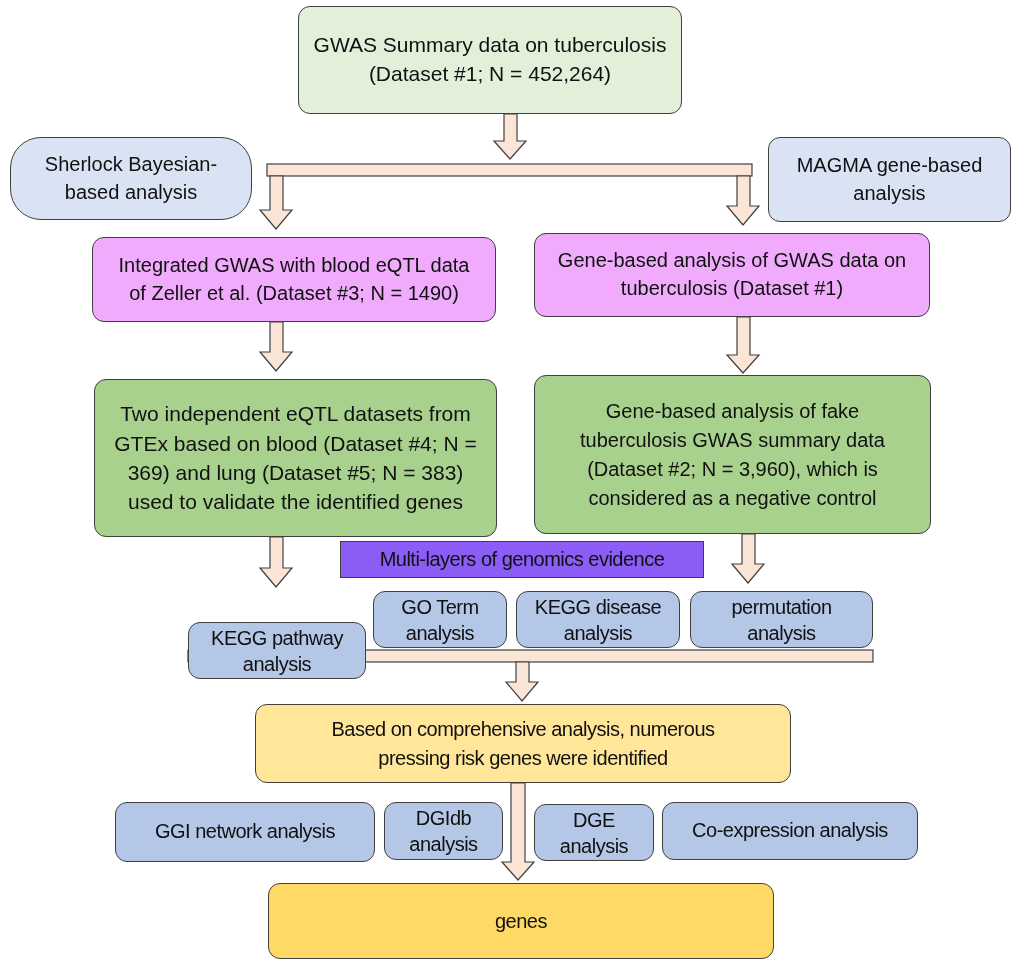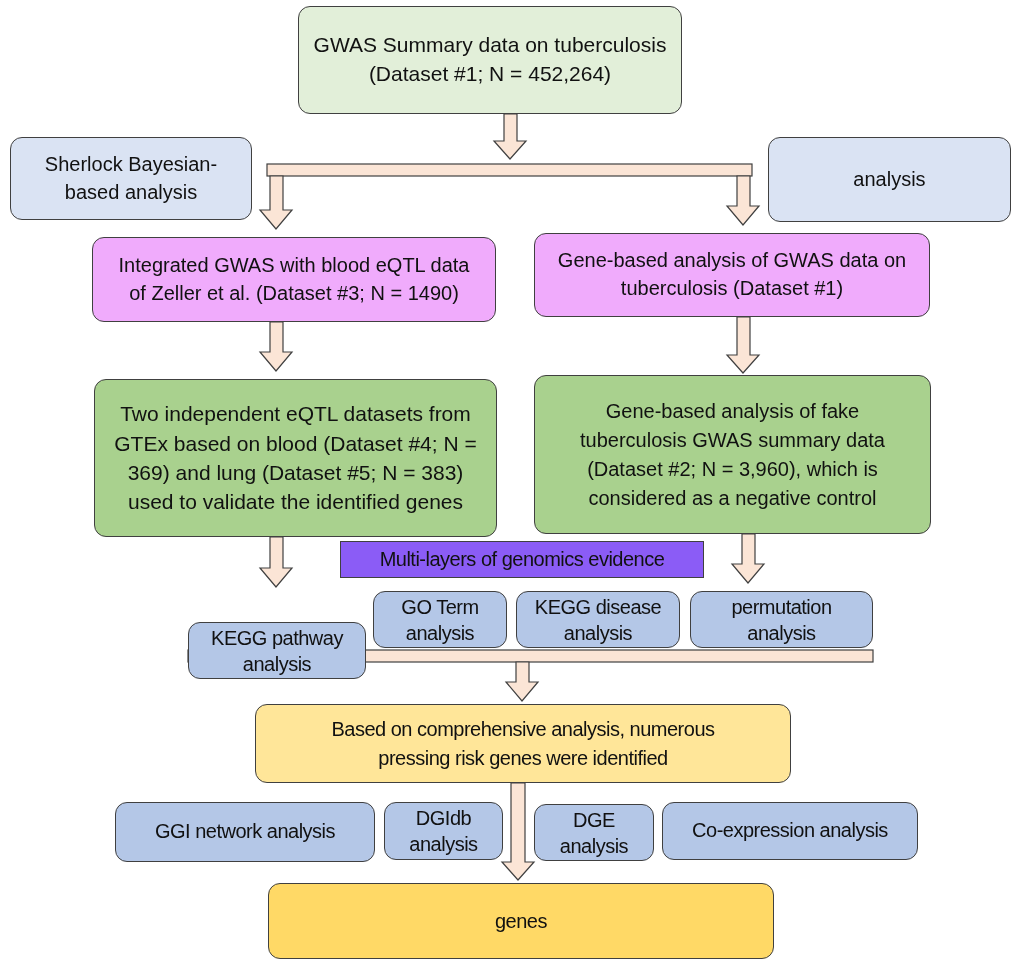--- a/index.html
+++ b/index.html
@@ -51,29 +51,30 @@
   <polygon points="511,783 525,783 525,862 534,862 518,880 502,862 511,862" fill="#fbe5d6" stroke="#404040" stroke-width="1.2"></polygon>
 </svg>
 
 <div class="box green-light f21" style="left:298px; top:6px; width:384px; height:108px;">
   <div>
     <span>GWAS Summary data on tuberculosis</span>
     <span>(Dataset #1; N = 452,264)</span>
   </div>
 </div>
 
-<div class="box blue-pale f20" style="left:10px; top:137px; width:242px; height:83px;">
+<div class="box blue-pale f20" style="left:10px; top:137px; width:242px; height:83px;border-radius:31px;">
   <div>
     <span>Sherlock Bayesian-</span>
     <span>based analysis</span>
   </div>
 </div>
 
 <div class="box blue-pale f20" style="left:768px; top:137px; width:243px; height:85px;">
   <div>
+    <span>MAGMA gene-based</span>
     <span>analysis</span>
   </div>
 </div>
 
 <div class="box blue f20" style="left:92px; top:237px; width:404px; height:85px;">
   <div>
     <span>Integrated GWAS with blood eQTL data</span>
     <span>of Zeller et al. (Dataset #3; N = 1490)</span>
   </div>
 </div>

